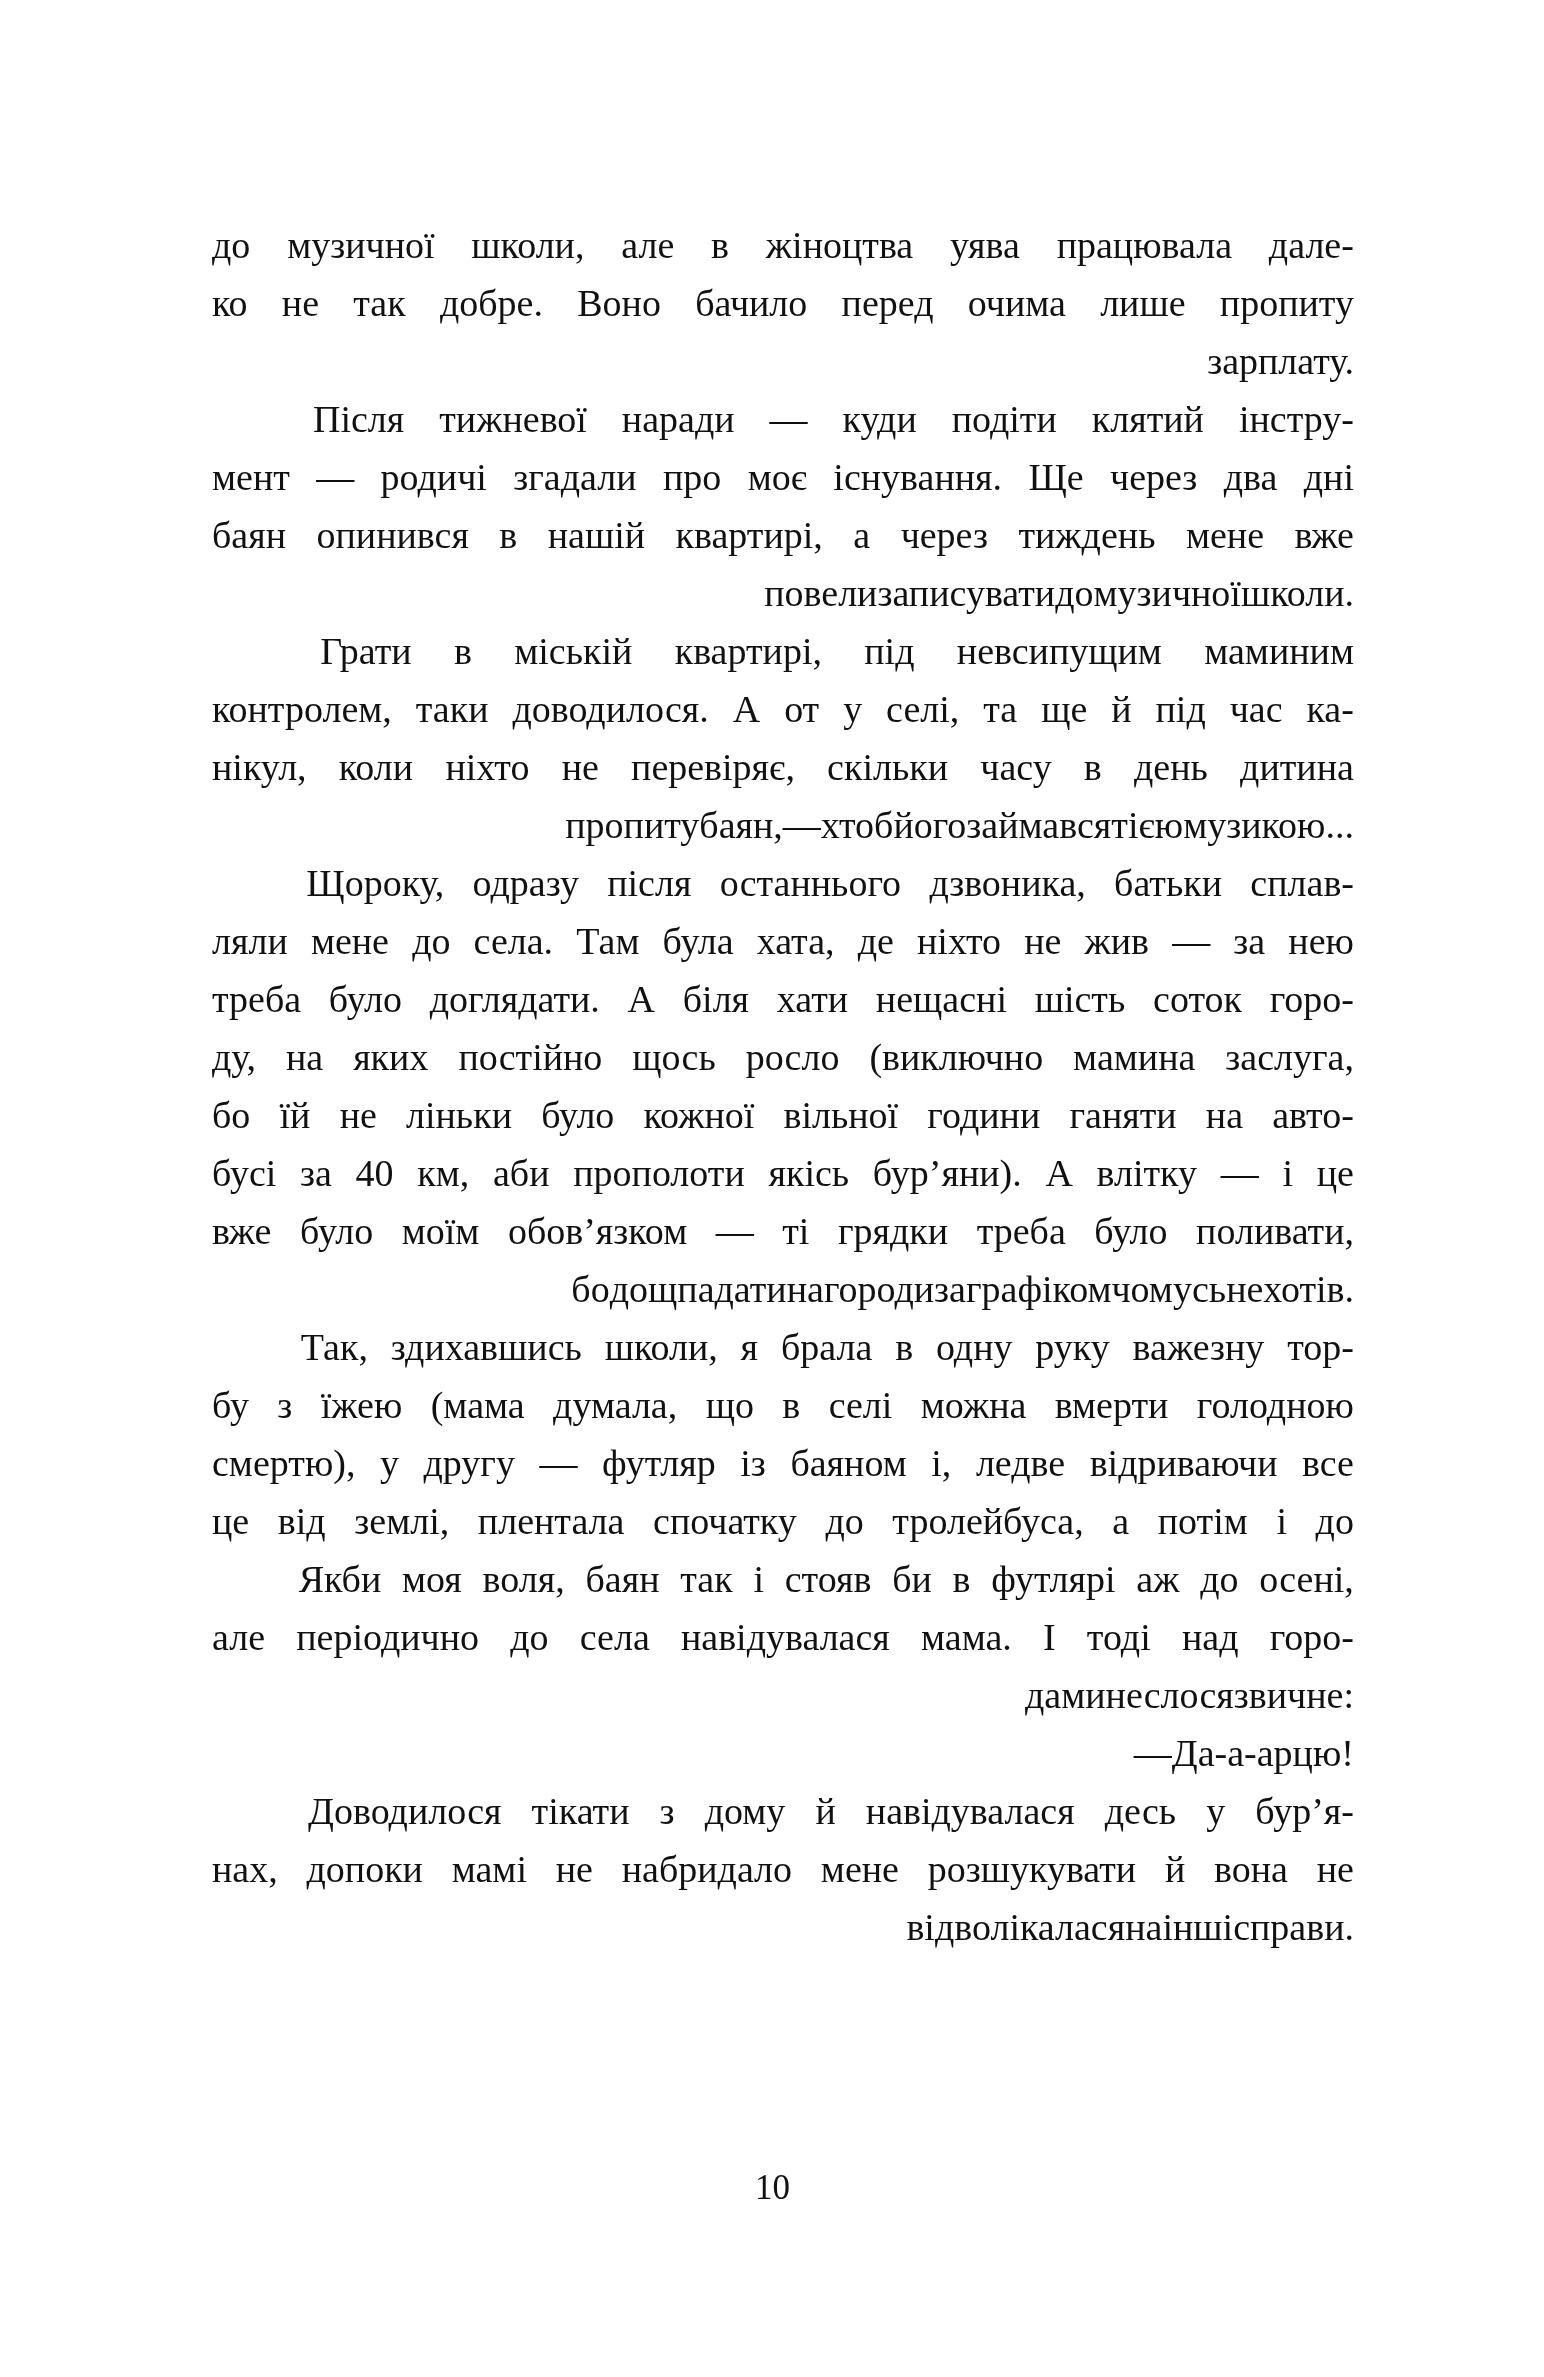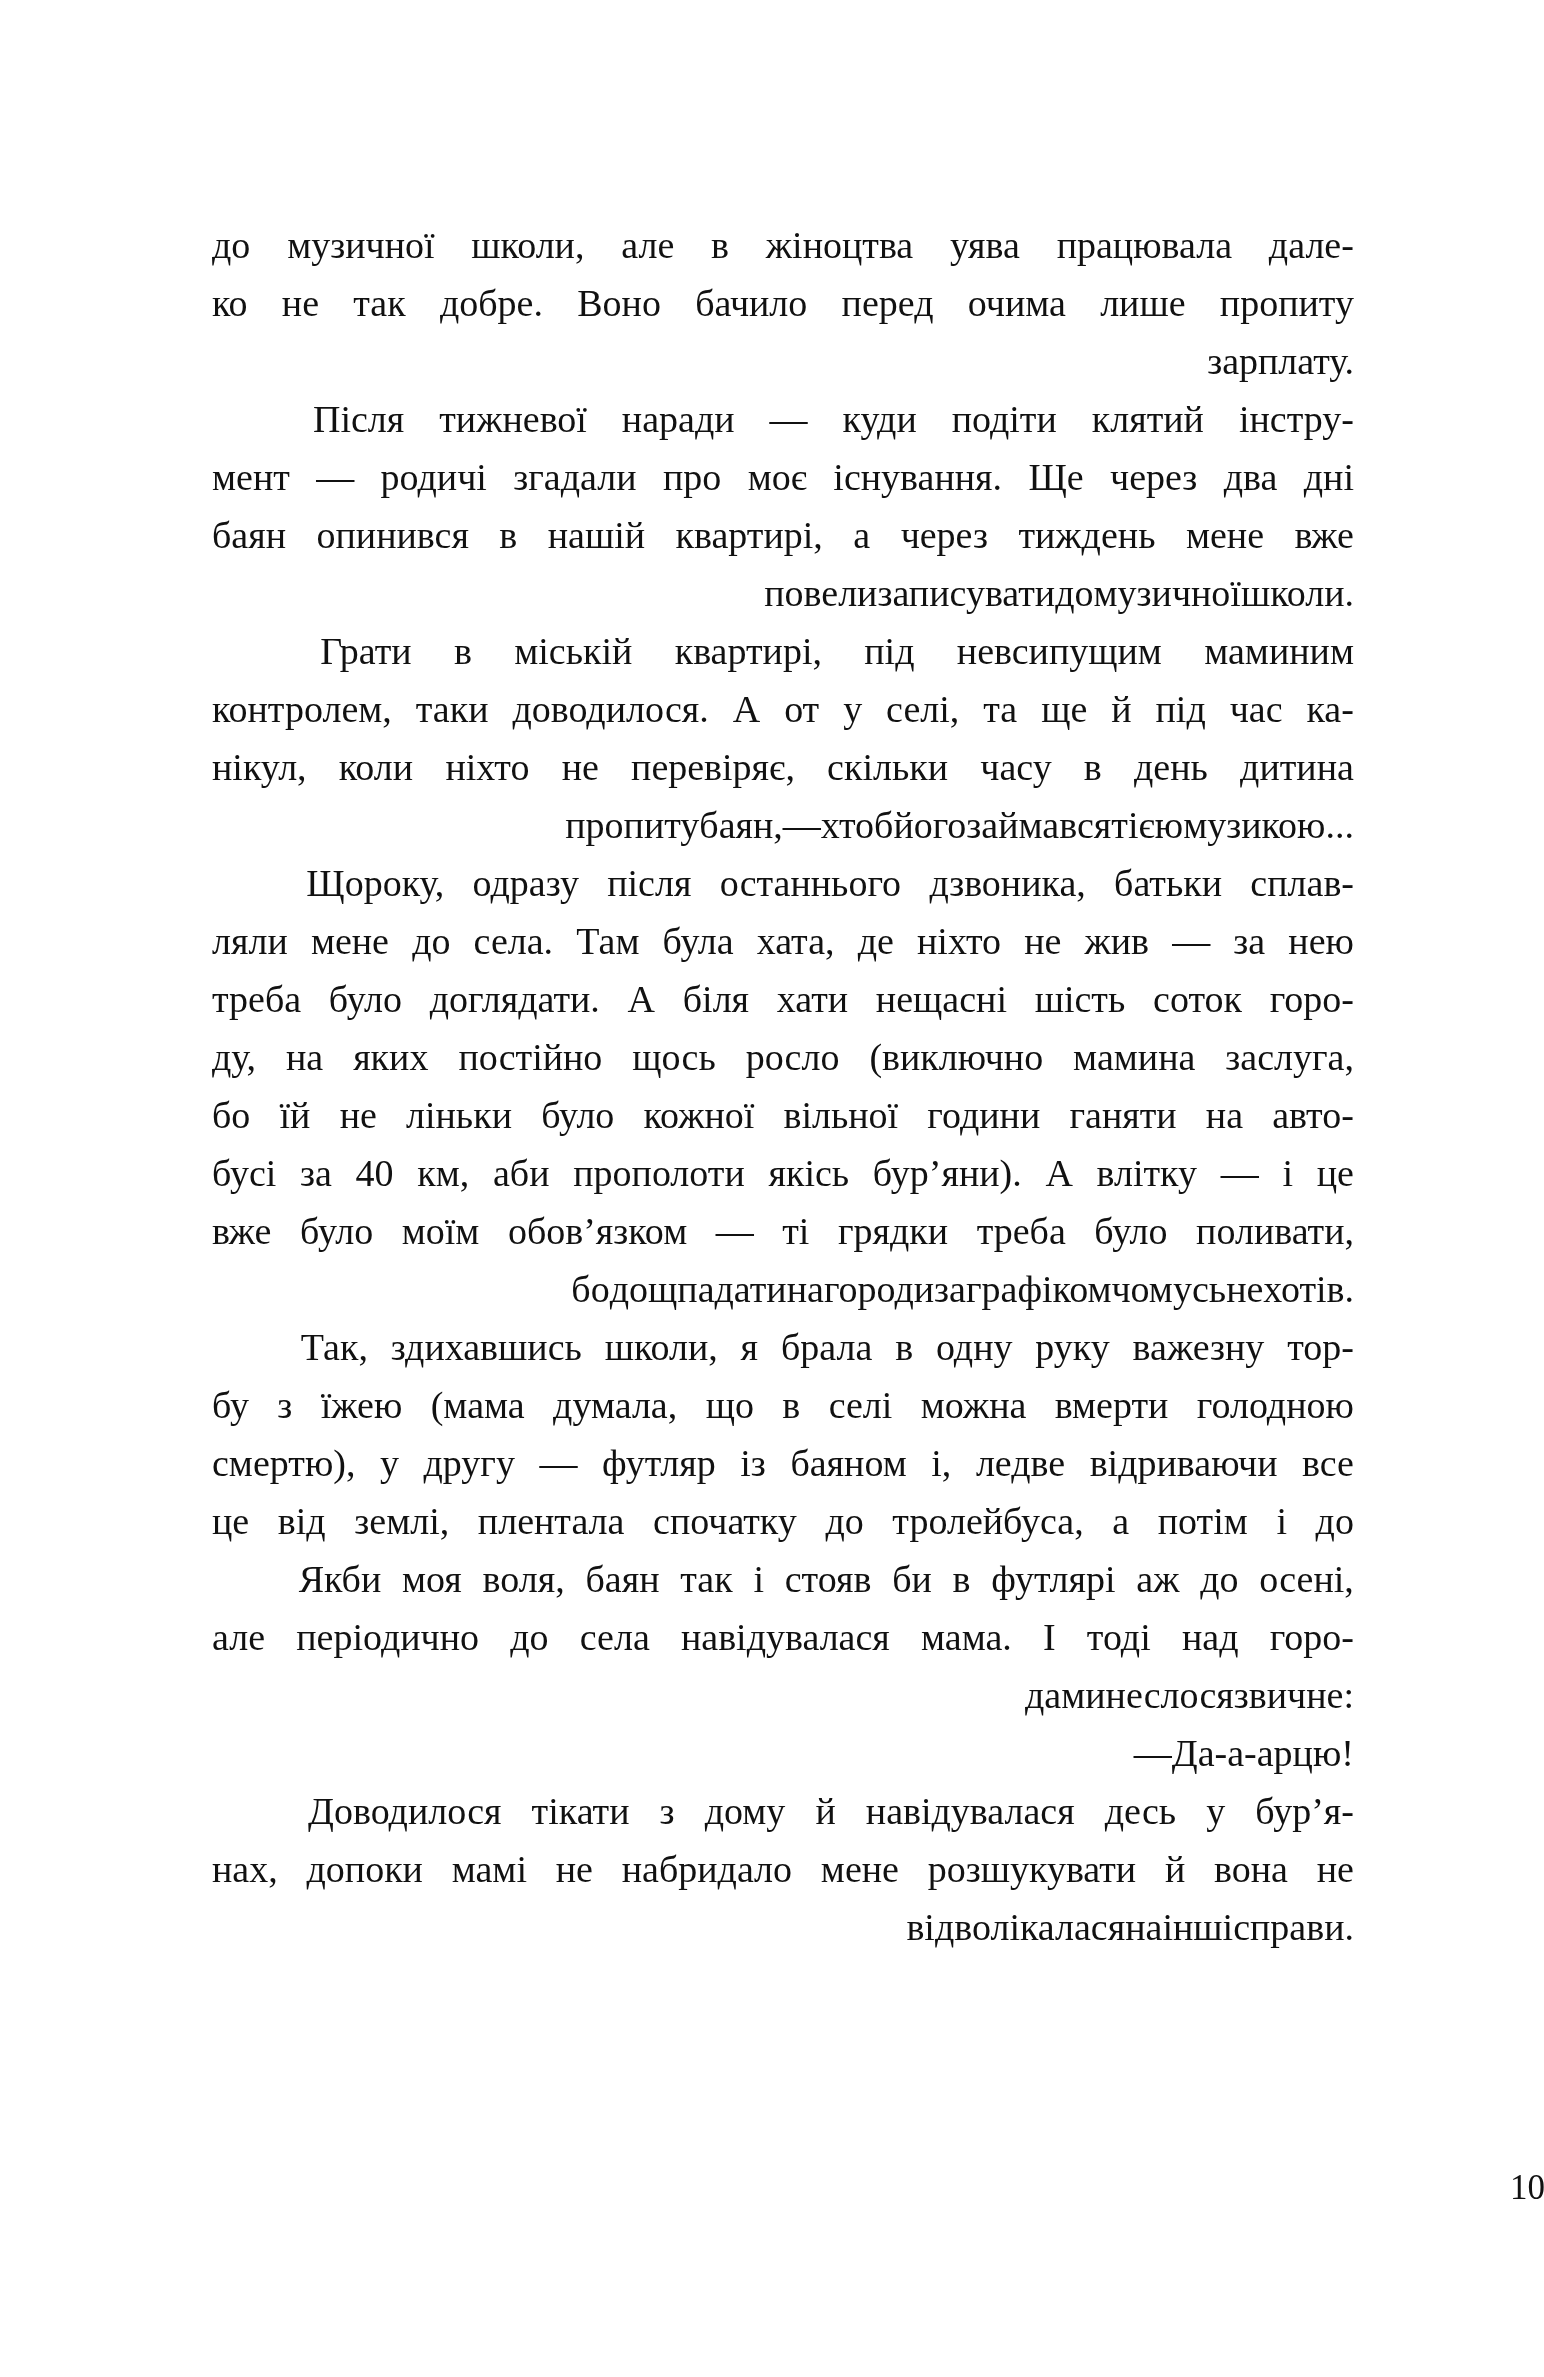--- a/index.html
+++ b/index.html
@@ -63,21 +63,21 @@
   .word {
     display: inline-block;
   }
 
   
   .folio {
     position: absolute;
     left: 0;
     right: 0;
     top: 2164px;
-    text-align: right;
+    text-align: center;
     font-size: 35px;
     line-height: 48px;
     color: #111111;
     font-family: "Liberation Serif", "DejaVu Serif", serif;
   }
 </style>
 </head>
 <body>
 
 <div class="page">

